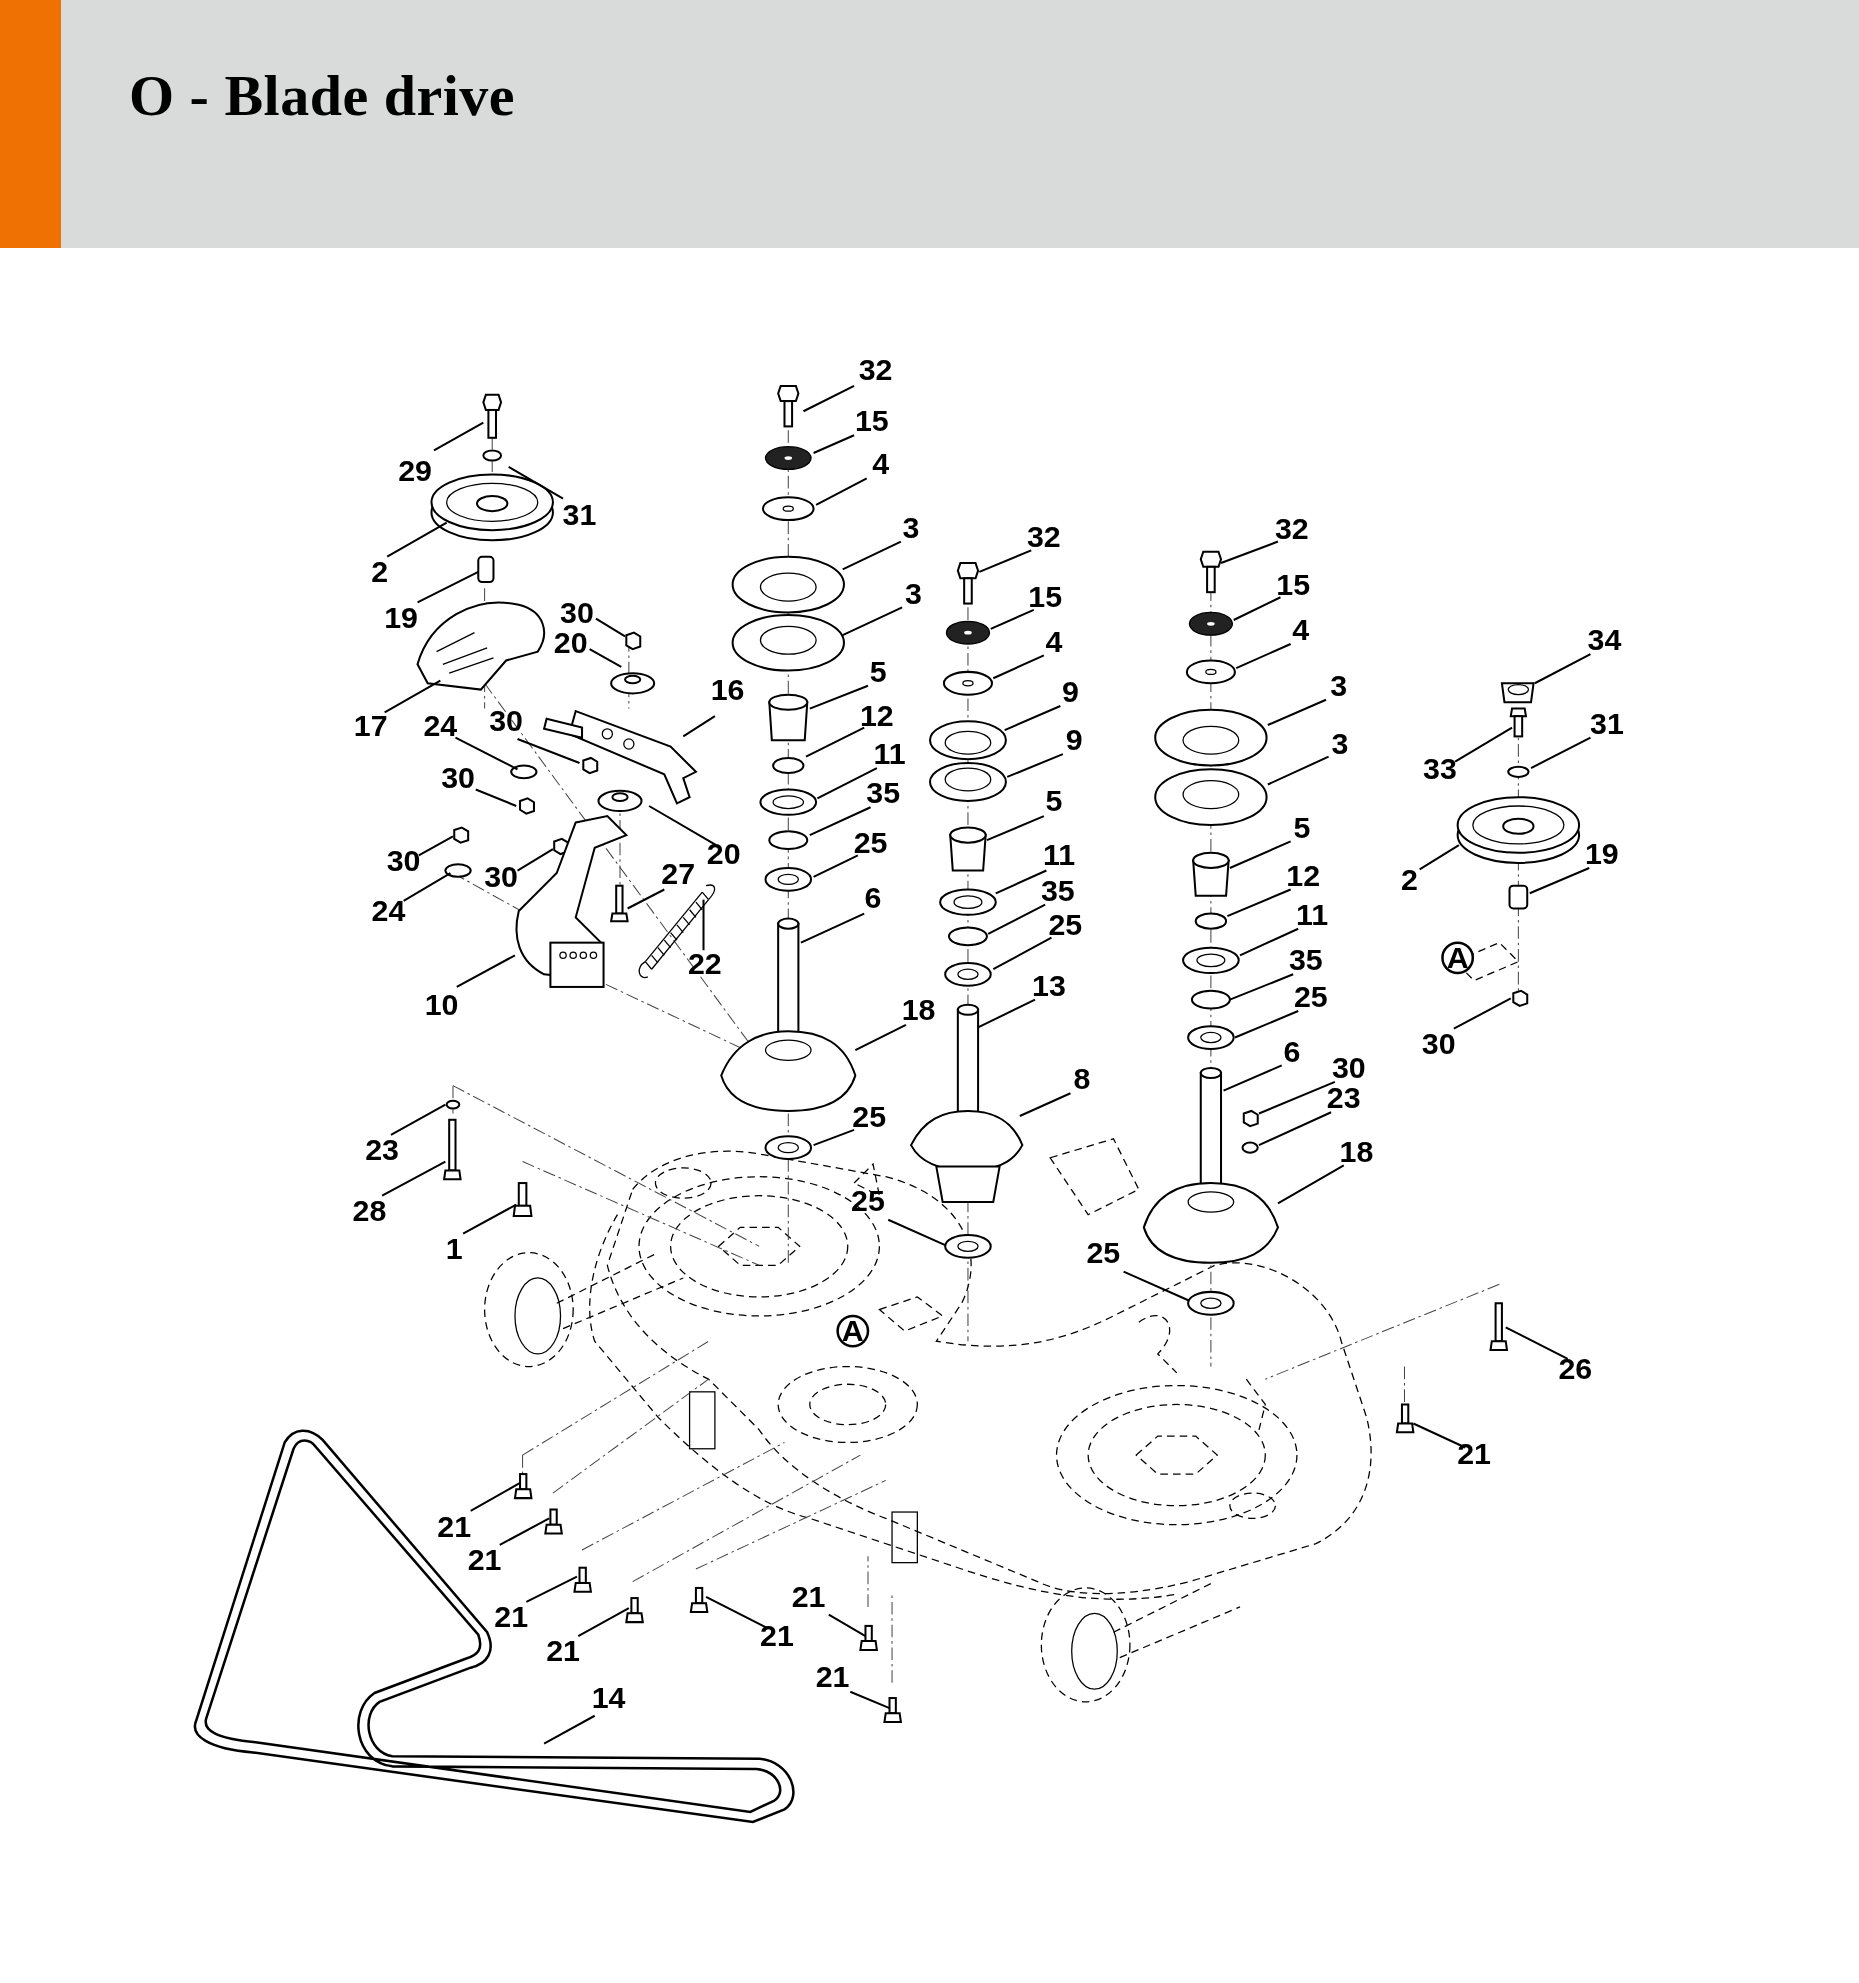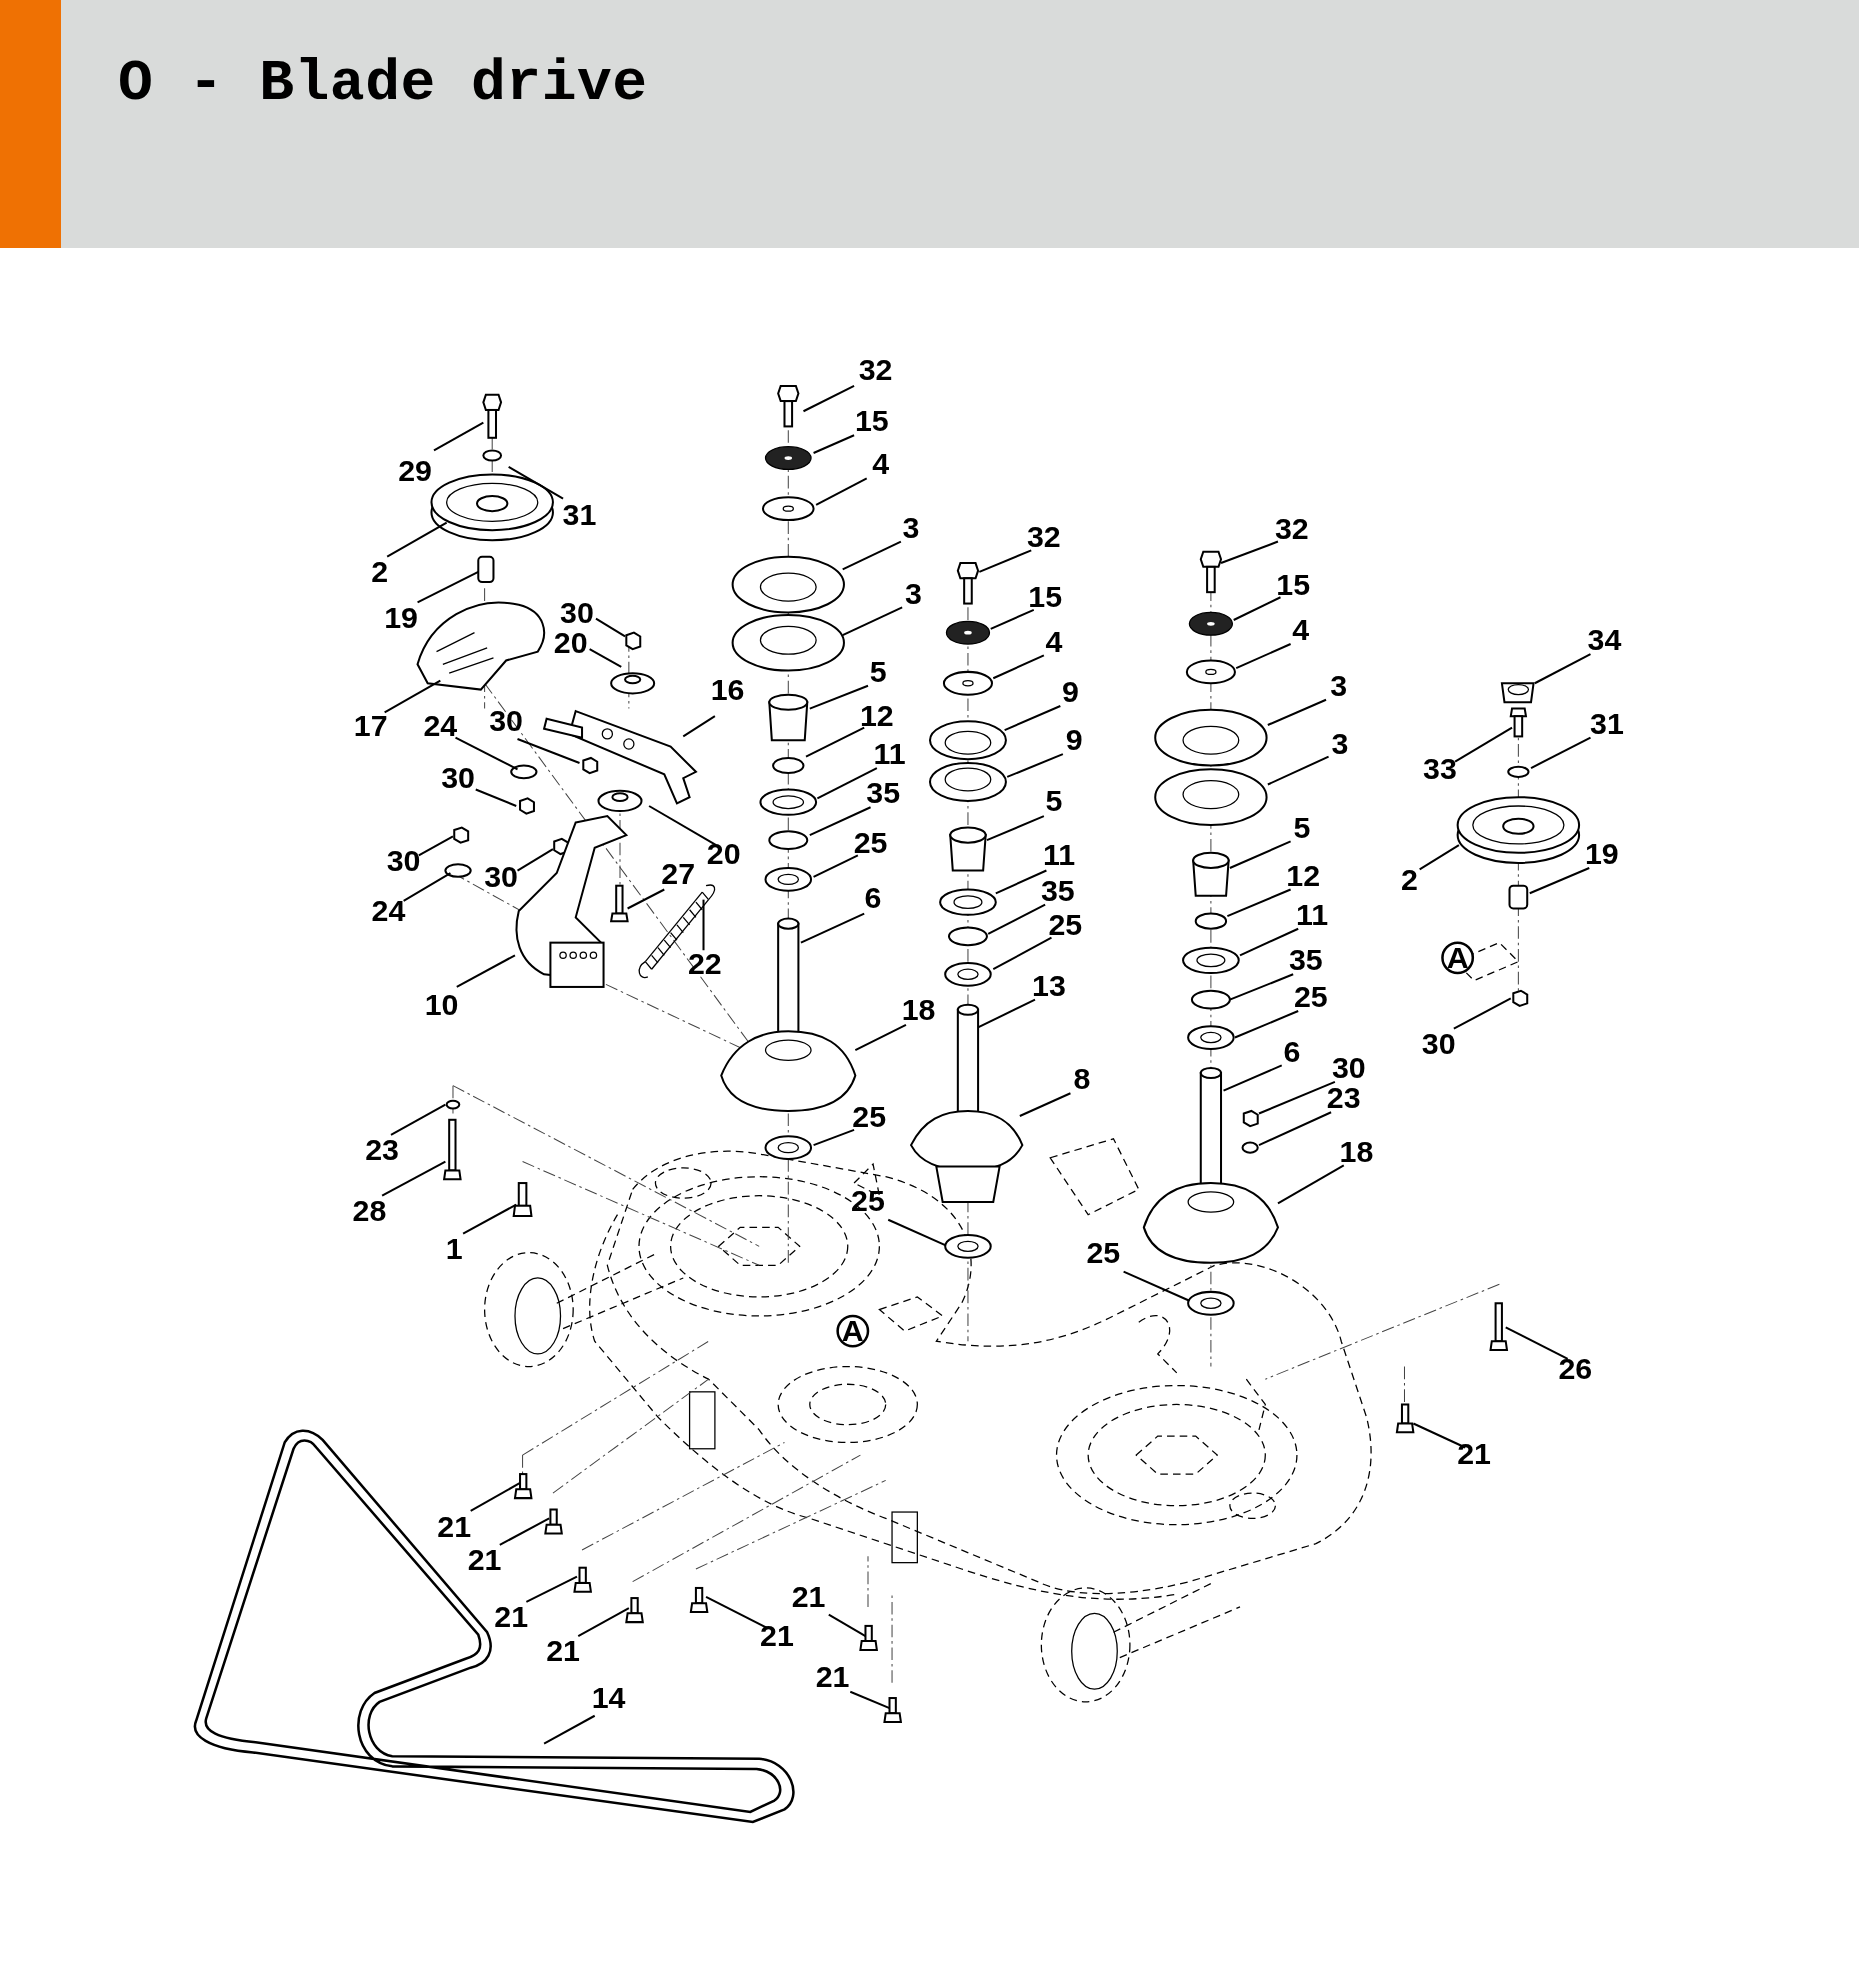--- a/index.html
+++ b/index.html
@@ -1,21 +1,21 @@
 <!DOCTYPE html>
 <html style="font-size:14.4px"><head>
 <meta charset="utf-8">
 <style>
   html, body { margin: 0; padding: 0; background: #ffffff; }
   body { width: 1860px; height: 1984px; position: relative; overflow: hidden;
          font-family: "Liberation Sans", "DejaVu Sans", sans-serif; }
   .header { position: absolute; left: 0; top: 0; width: 1860px; height: 248px; background: #d9dbda; }
   .header-accent { position: absolute; left: 0; top: 0; width: 61px; height: 248px; background: #ef7103; }
-  .page-title { position: absolute; left: 117px; top: 50px; margin: 1px; font-size: 58px; font-weight: bold;
-                color: #000; letter-spacing: 0.5px; font-family: Liberation Mono, monospace; }
+  .page-title { position: absolute; left: 117px; top: 50px; margin: 12px; font-size: 58px; font-weight: bold;
+                color: #000; letter-spacing: 0.5px; font-family: Liberation Serif, serif; }
   .diagram { position: absolute; left: 0; top: 0; width: 1860px; height: 1984px; }
   .callout-text { font-family: "Liberation Sans", sans-serif; font-weight: bold; font-size: 24px; fill: #000; }
   .leader { stroke: #000; stroke-width: 1.6; fill: none; }
   .part { stroke: #000; stroke-width: 1.6; fill: #fff; }
   .part-thin { stroke: #000; stroke-width: 1; fill: none; }
   .hidden { stroke: #000; stroke-width: 1; fill: none; stroke-dasharray: 6 4; }
   .axis { stroke: #444; stroke-width: 0.8; fill: none; stroke-dasharray: 10 3 2 3; }
   .belt { stroke: #000; stroke-width: 2; fill: none; }
   .dark { fill: #222; stroke: #000; stroke-width: 1; }
 </style>

